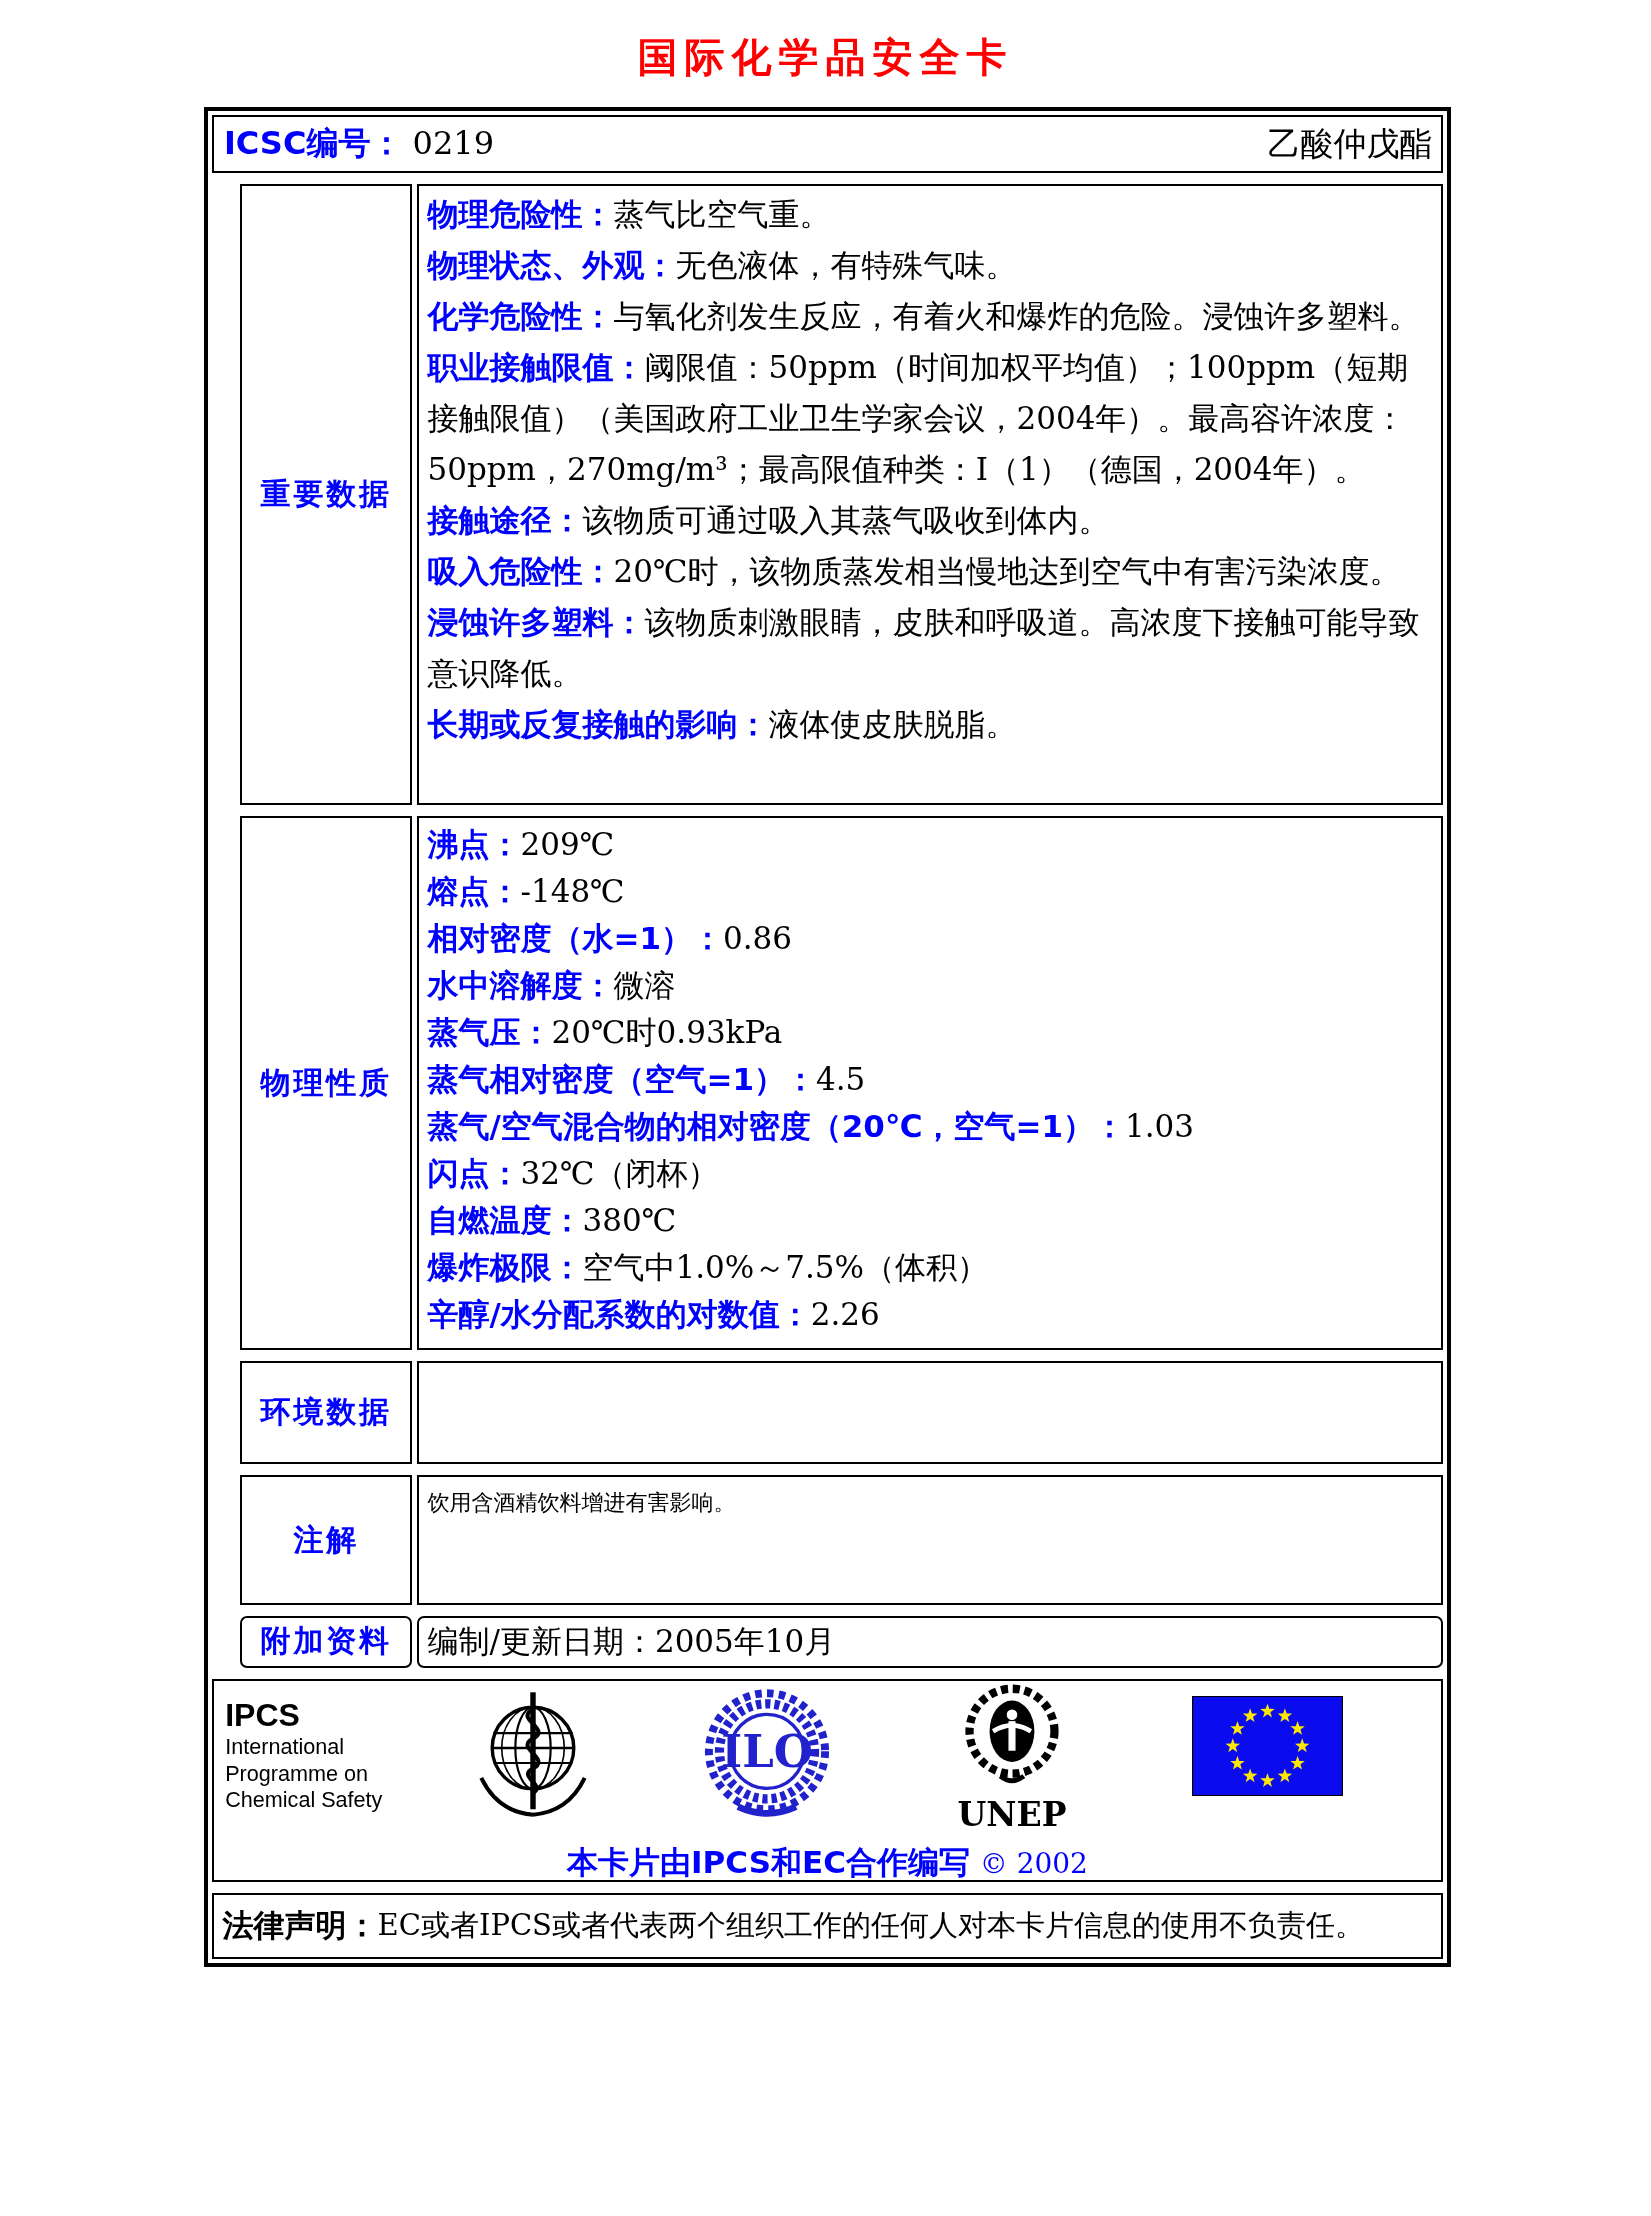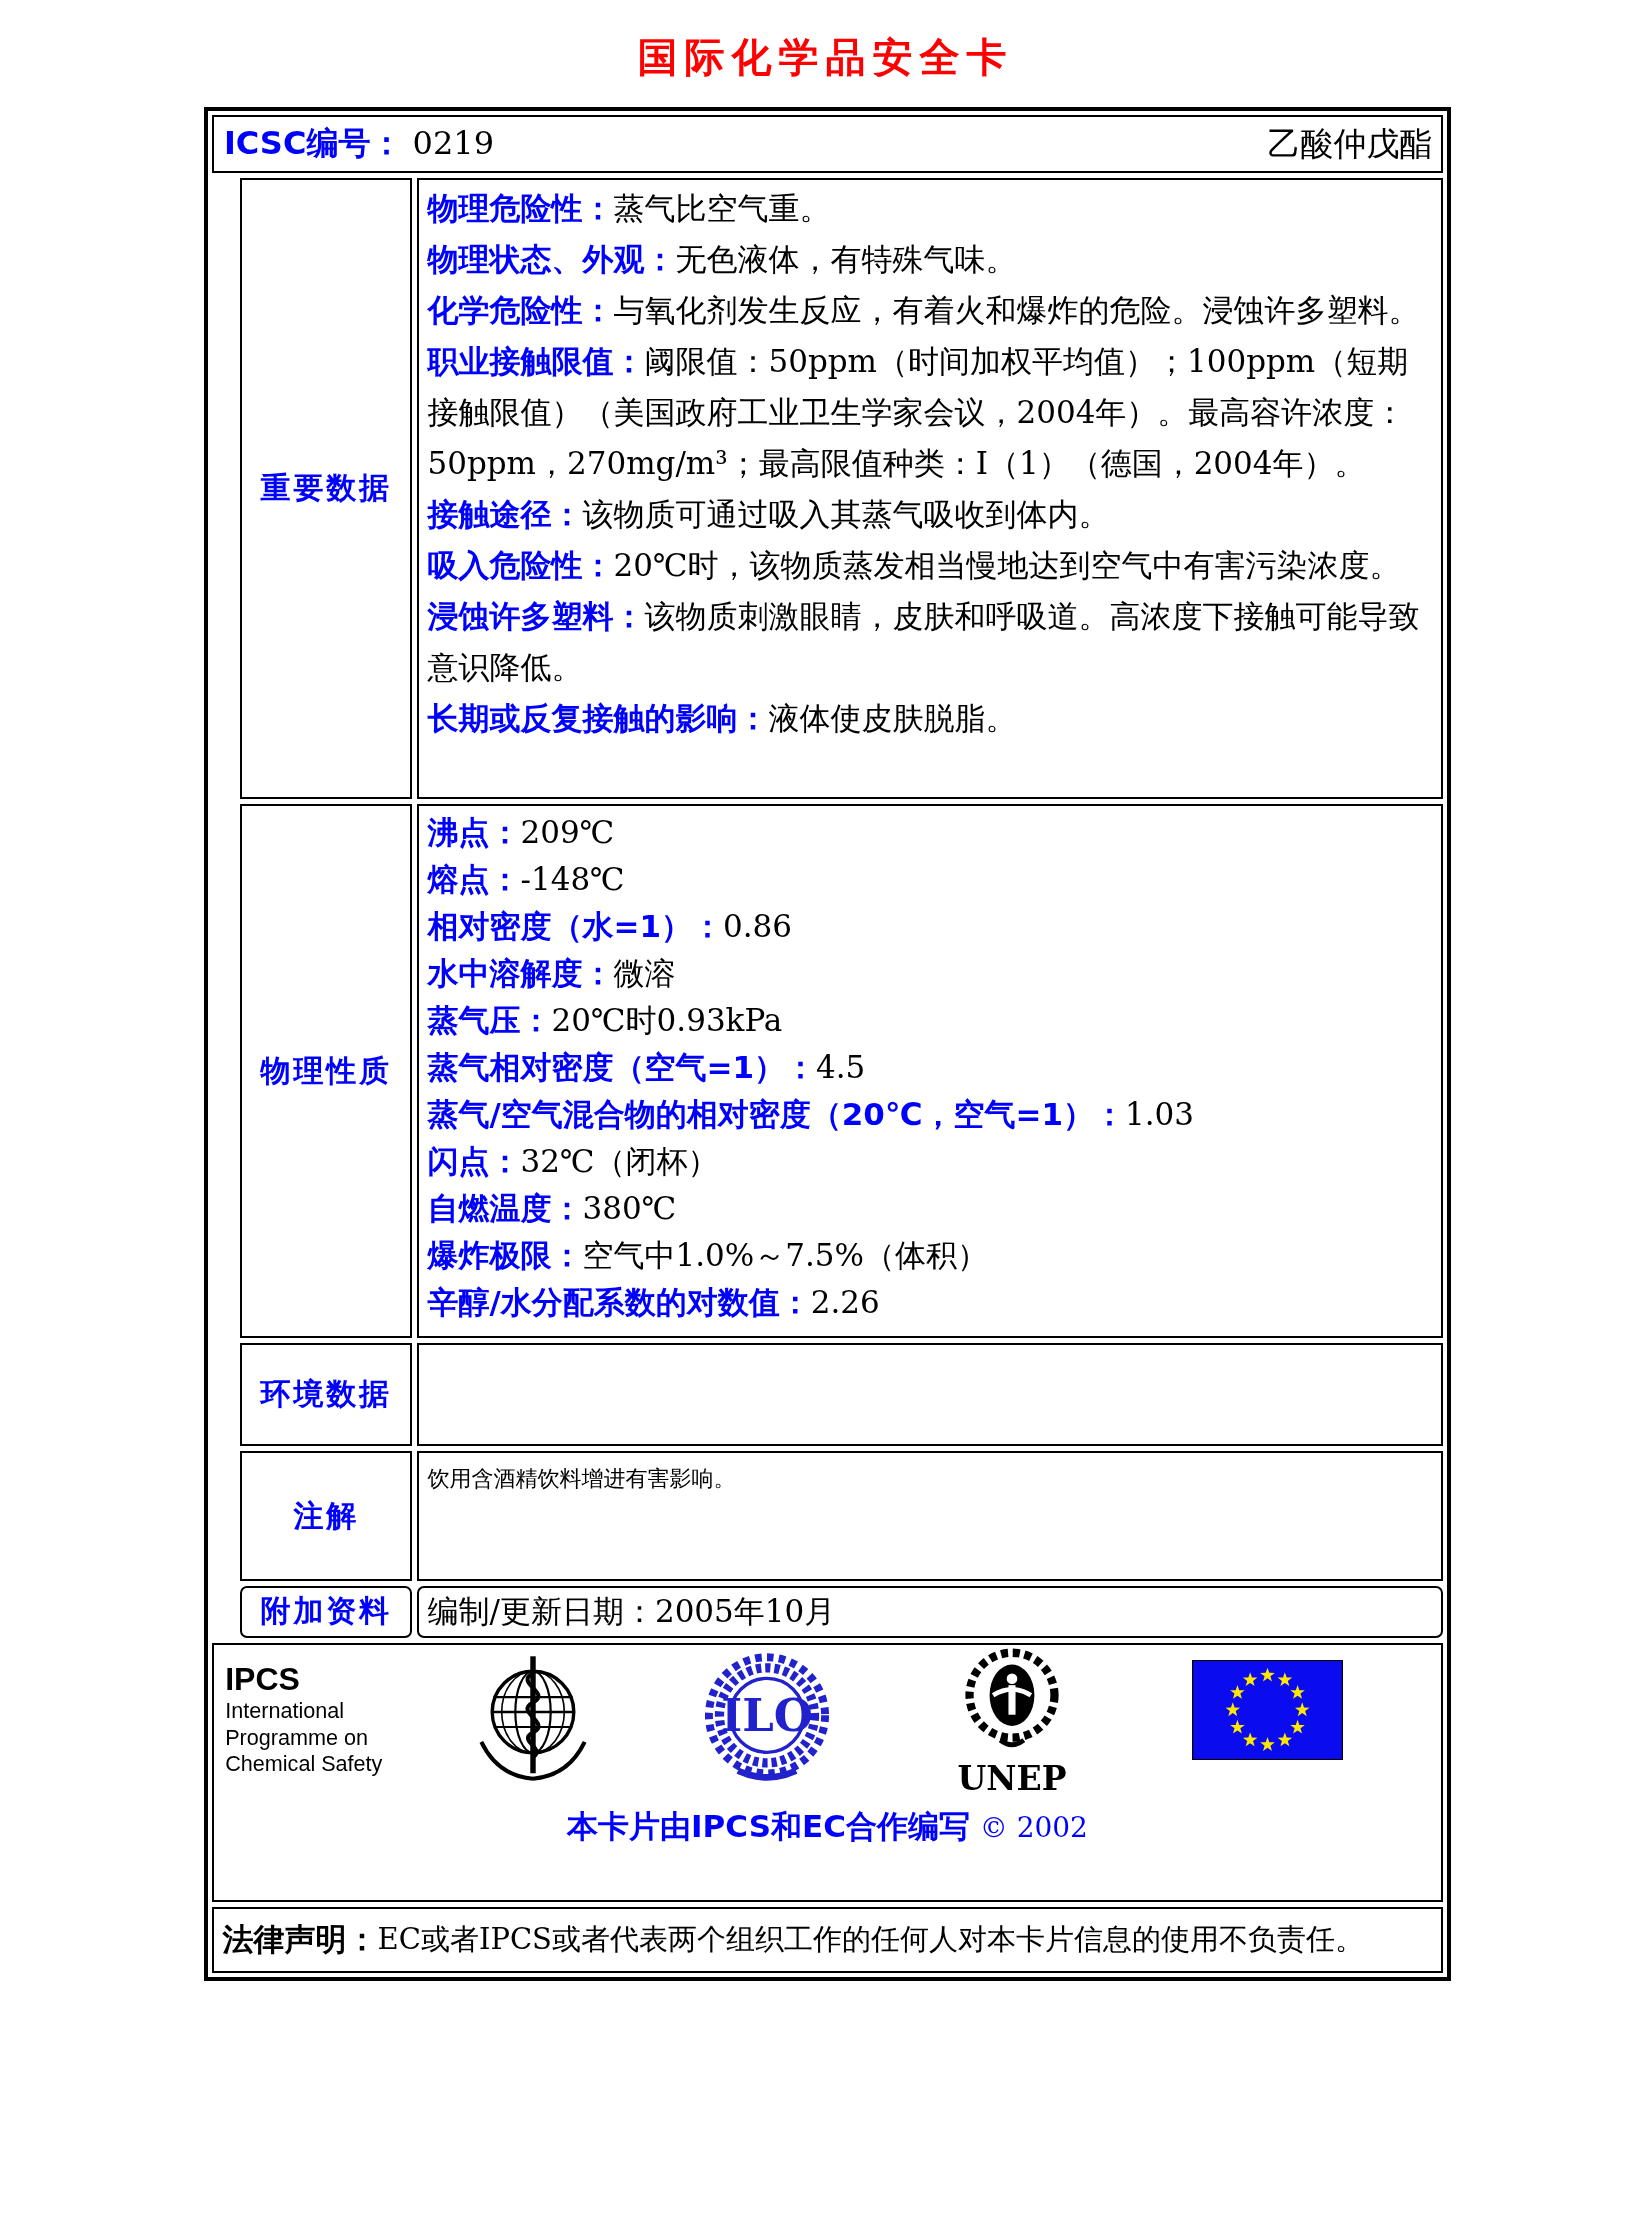--- a/index.html
+++ b/index.html
@@ -7,21 +7,21 @@
 
   .page-title{
     margin:35px 0 0 0;text-align:center;
     font-family:"DejaVu Sans",sans-serif;font-weight:bold;
     font-size:40px;line-height:1.1;color:#FF0000;letter-spacing:7px;
   }
 
   .card{
     box-sizing:border-box;margin:28px 0 0 204px;width:1247px;
     border:4.2px solid #000;background:#fff;padding:4.2px;
-    display:flex;flex-direction:column;gap:5px;
+    display:flex;flex-direction:column;gap:11px;
   }
   .row{display:flex;gap:4.9px;}
   .cell{box-sizing:border-box;border:2.8px solid #000;background:#fff;}
 
   
   .header-cell{
     flex:1;height:58px;display:flex;align-items:center;justify-content:space-between;
     padding:0 8.4px 0 9.7px;font-size:32px;
   }
   .blue-label{color:#0000FF;font-family:"DejaVu Sans",sans-serif;font-weight:bold;}
@@ -42,21 +42,21 @@
   .phy-cell .line{font-size:31px;line-height:47px;}
   .env-cell{min-height:103px;}
   .notes-cell{min-height:130px;font-size:22px;line-height:45px;}
   .add-row .cell{min-height:46px;border-radius:7px;}
   .add-content{display:flex;align-items:center;font-size:31px;}
 
   .line .lbl{color:#0000FF;font-family:"DejaVu Sans",sans-serif;font-weight:bold;}
   .line .val{color:#000;}
 
   
-  .logos-cell{flex:1;height:259px;position:relative;overflow:hidden;}
+  .logos-cell{flex:1;height:203px;position:relative;overflow:hidden;}
   .ipcs-block{position:absolute;left:11px;top:15.3px;font-family:"Liberation Sans",sans-serif;color:#000;}
   .ipcs-acronym{font-size:32px;font-weight:bold;line-height:38px;}
   .ipcs-line{font-size:21.6px;line-height:26.5px;}
   .logo{position:absolute;}
   .who-logo{left:251px;top:2.8px;}
   .ilo-logo{left:487px;top:5.6px;}
   .unep-logo{left:739px;top:0px;}
   .eu-flag{left:978px;top:15.3px;}
   .caption-line{
     position:absolute;left:0;right:0;top:161px;text-align:center;

